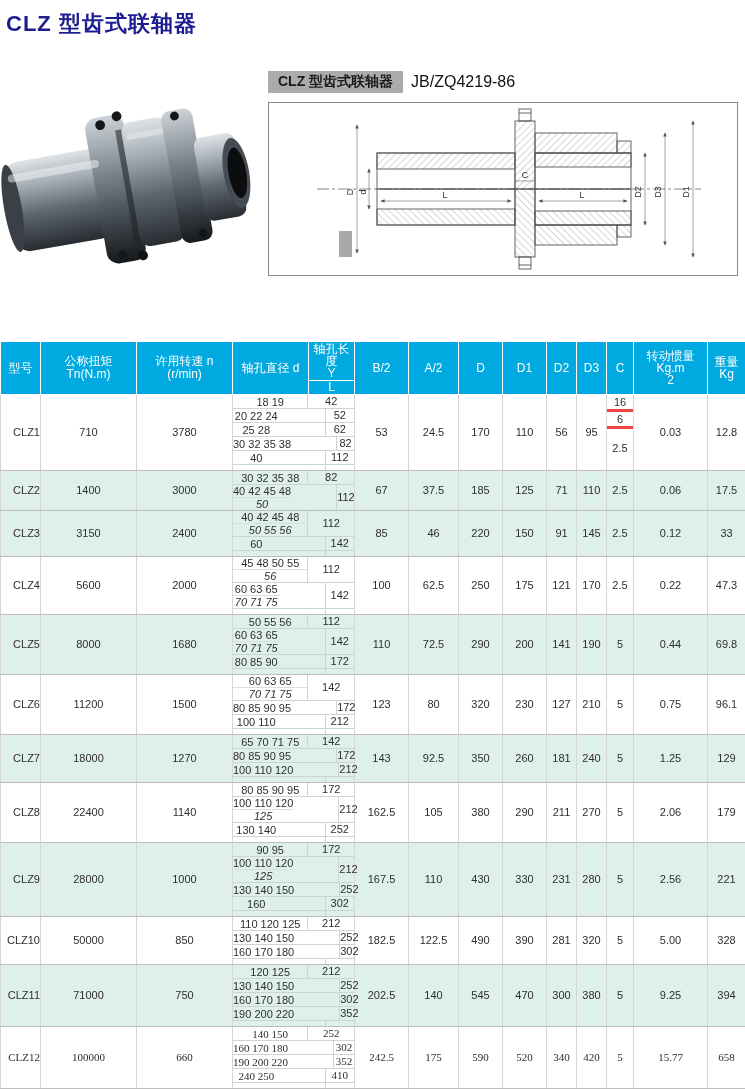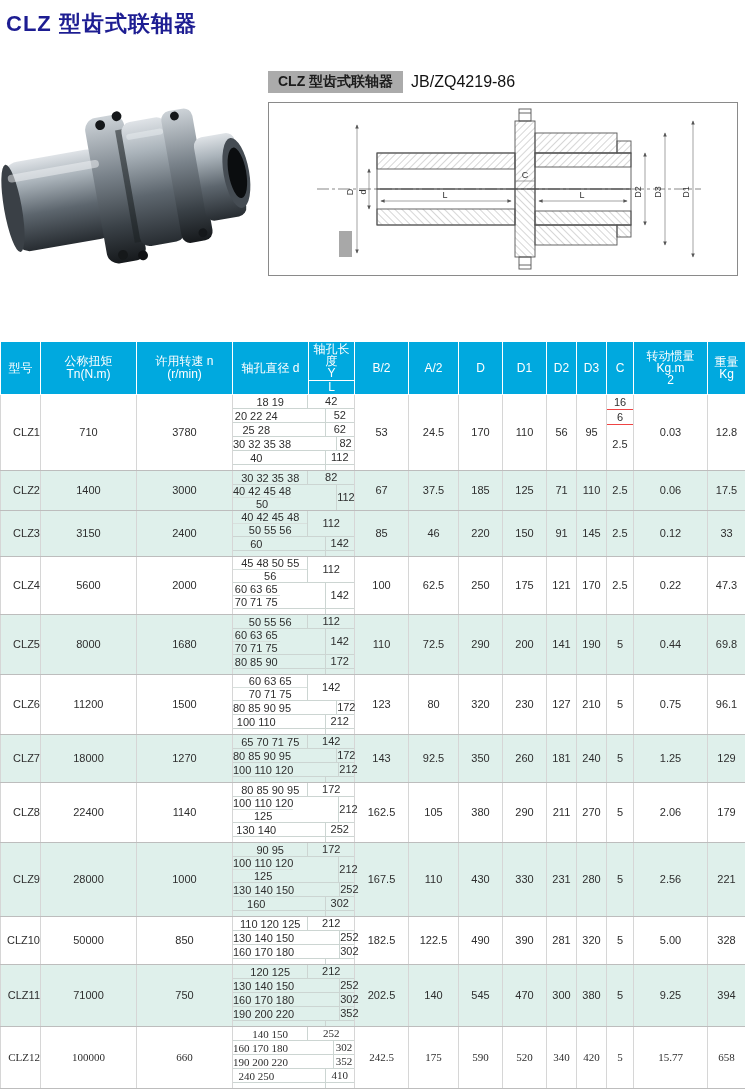--- a/index.html
+++ b/index.html
@@ -34,27 +34,27 @@
   }
   tbody td:first-child{border-left:1px solid #d6d6d6;text-align:right;}
   tr.shade{background:#dff0eb;}
   tr.serif{font-family:"Liberation Serif",serif;}
 
   .bore-td{padding:0;vertical-align:middle;margin-top:8px;}
   .grp{display:flex;align-items:stretch;min-height:12px;}
   .grp + .grp{border-top:1px solid #ccd5d2;gap:45px;}
   .dcol{width:62%;display:flex;flex-direction:column;justify-content:center;}
   .dline{height:12px;line-height:12px;white-space:nowrap;}
-  .dline + .dline{border-top:1px solid #d8e0dd;}
+  .dline + .dline{border-top:1px solid #d8e0dd;font-style:italic;}
   .ycol{width:38%;border-left:1px solid #ccd5d2;display:flex;align-items:center;justify-content:center;}
   .grp.blank{min-height:5px;}
   .grp.blank .dline{height:5px;}
 
   .c-multi{vertical-align:top;}
-  .c-sub{height:14px;line-height:14px;border-bottom:1px solid #ef4444;}
+  .c-sub{height:14px;line-height:14px;border-bottom:3px solid #ef4444;}
   .c-last{height:38px;display:flex;align-items:center;justify-content:center;}
 </style>
 </head>
 <body>
 
 <div class="page">
 
   <h1 class="page-title">CLZ 型齿式联轴器</h1>
 
   <div class="media">

